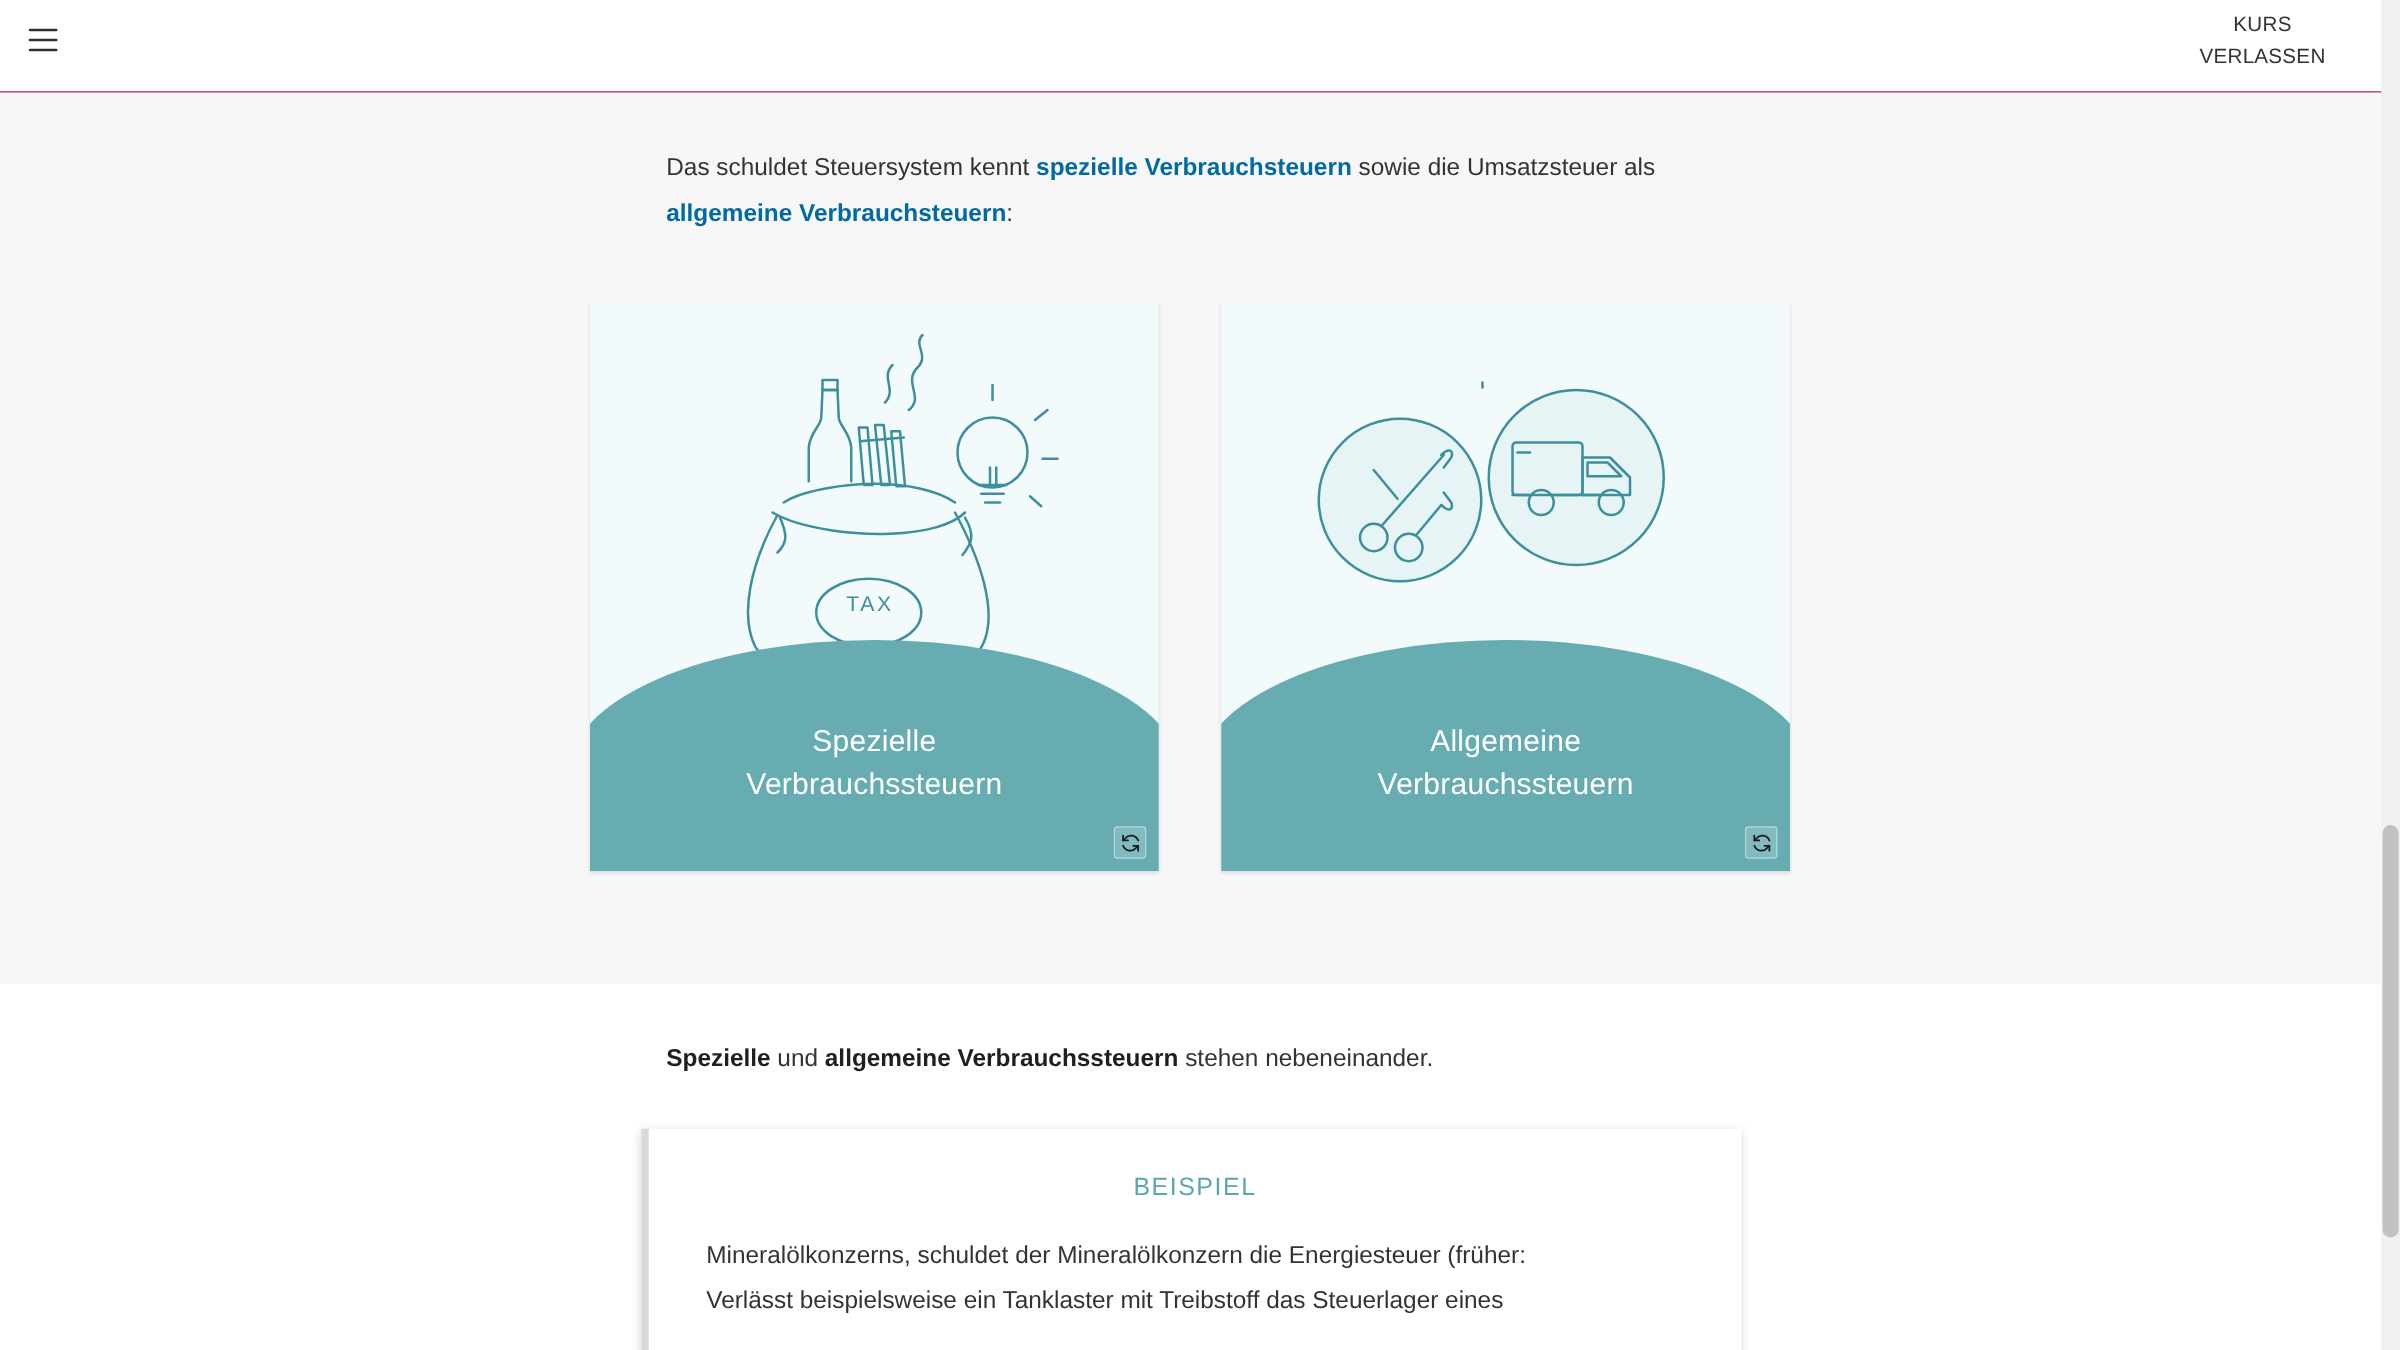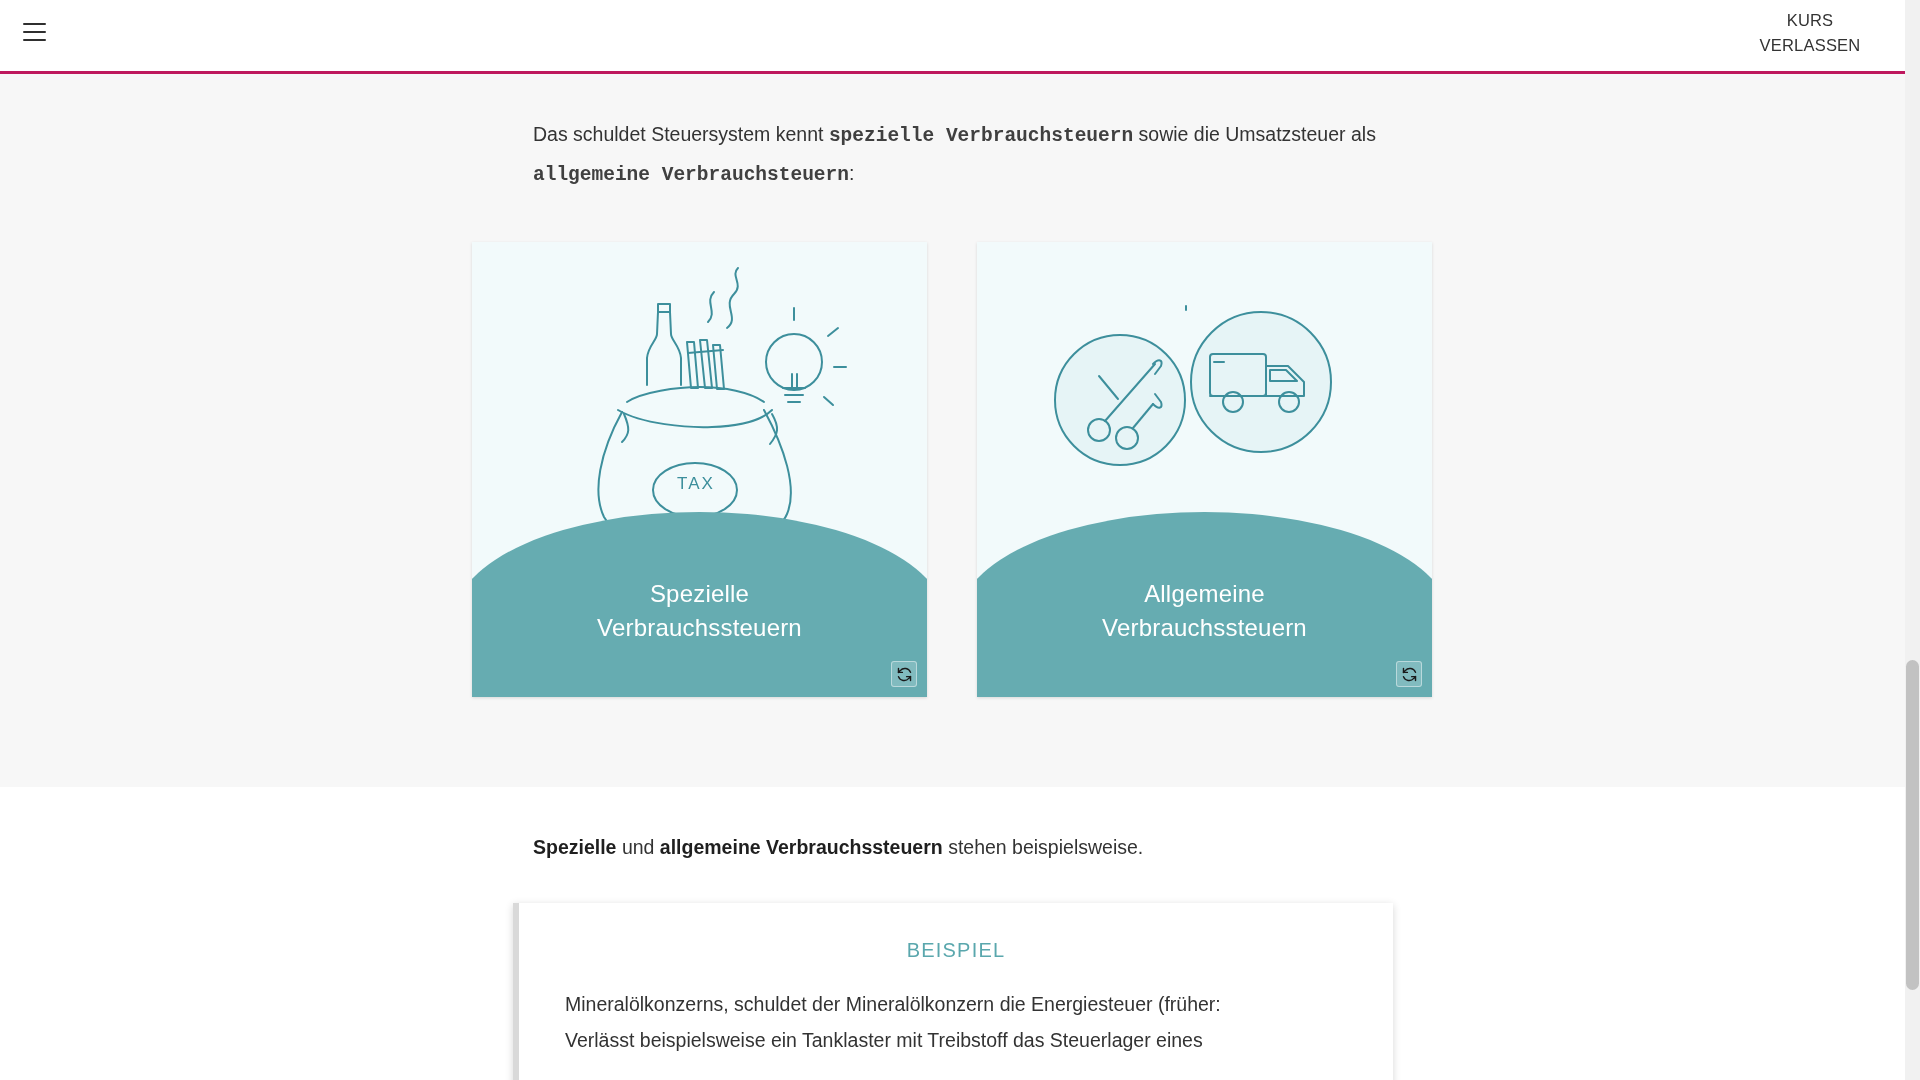--- a/index.html
+++ b/index.html
@@ -18,21 +18,21 @@
     overflow: hidden;
   }
 
   
   .topbar {
     position: absolute;
     top: 0; left: 0;
     width: 1920px;
     height: 74px;
     background: #ffffff;
-    border-bottom: 3px solid #be185d;
+    border-bottom: 1px solid #be185d;
     z-index: 40;
   }
   .hamburger {
     position: absolute;
     left: 14px; top: 12px;
     width: 40px; height: 40px;
     display: flex; flex-direction: column;
     justify-content: center; align-items: center;
     gap: 6px;
     cursor: pointer;
@@ -78,21 +78,21 @@
   }
 
   .intro-text {
     position: absolute;
     top: 22px; left: 533px;
     width: 860px;
     font-size: 19.5px;
     line-height: 37px;
     color: #333333;
   }
-  .intro-text b { font-weight: bold; color: #404040; font-family: Liberation Mono, monospace; }
+  .intro-text b { font-weight: bold; color: #0369a1; }
 
   
   .cards {
     position: absolute;
     top: 168px; left: 472px;
     width: 960px;
     height: 455px;
   }
   .card {
     position: absolute;
@@ -314,21 +314,21 @@
             <polyline points="3.5 3.5 3.5 9 9 9"></polyline>
             <path d="M3.5 15A8.5 8.5 0 0 0 18 17.5L20.5 15"></path>
             <polyline points="20.5 20.5 20.5 15 15 15"></polyline>
           </svg>
         </div>
       </div>
     </div>
   </div>
 
   <p class="lower-text">
-    <b>Spezielle</b><span> und </span><b>allgemeine Verbrauchssteuern</b><span> stehen beispielsweise.</span>
+    <b>Spezielle</b><span> und </span><b>allgemeine Verbrauchssteuern</b><span> stehen nebeneinander.</span>
   </p>
 
   <div class="example-box">
     <div class="example-title">BEISPIEL</div>
     <div class="example-body">
       <div>Mineralölkonzerns, schuldet der Mineralölkonzern die Energiesteuer (früher:</div>
       <div>Verlässt beispielsweise ein Tanklaster mit Treibstoff das Steuerlager eines</div>
     </div>
   </div>
 

